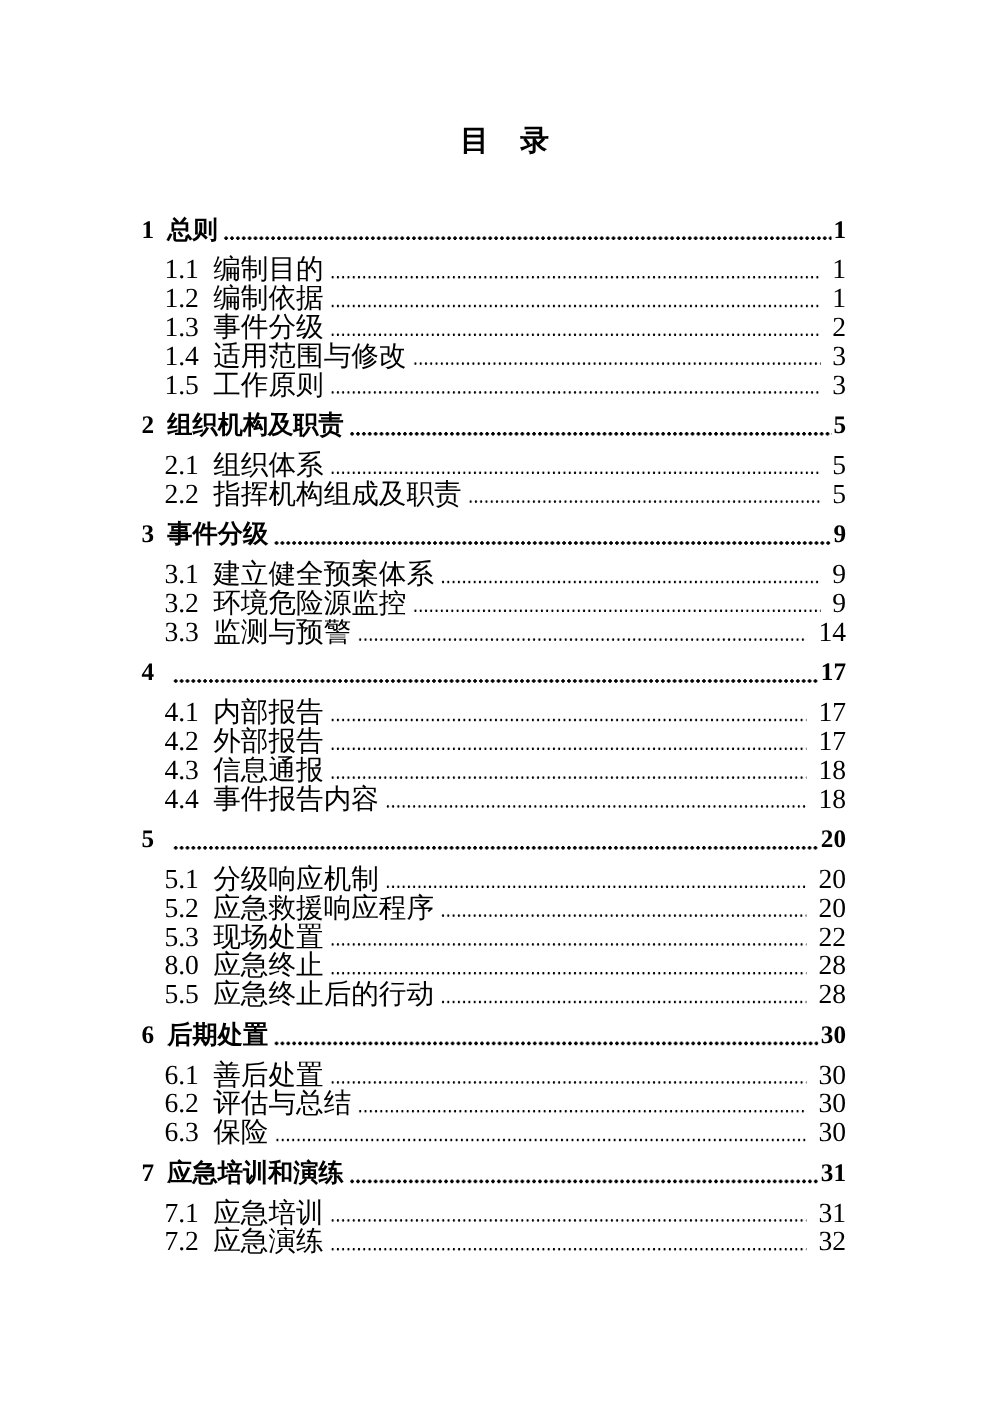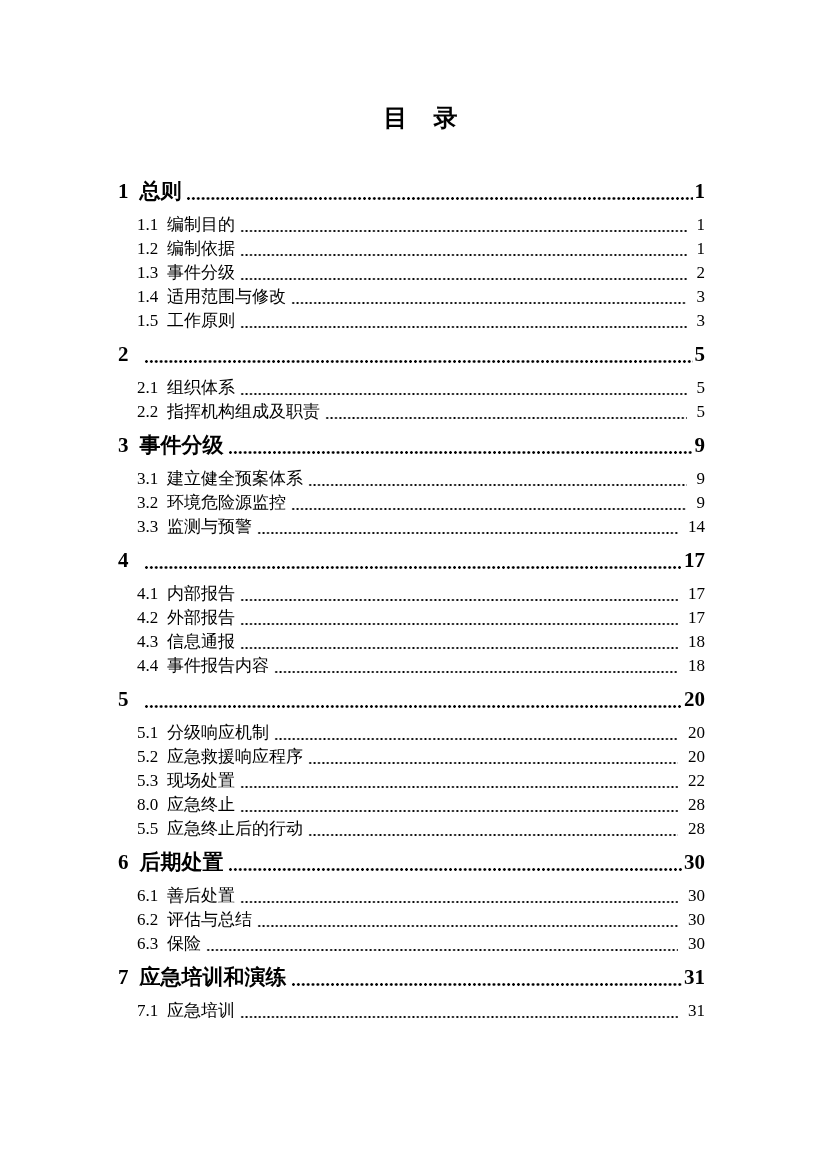--- a/index.html
+++ b/index.html
@@ -30,21 +30,21 @@
     align-items: baseline;
     white-space: nowrap;
   }
   .toc-row.toc-h {
     font-size: 21px;
     line-height: 27px;
     font-weight: bold;
     margin: 8.5px 0 7.5px 0;
   }
   .toc-row.toc-sub {
-    font-size: 17px;
+    font-size: 23px;
     line-height: 24px;
     padding-left: 19px;
   }
   .num { flex: none; margin-right: 0.52em; }
   .label { flex: none; }
   .leader {
     flex: 1 1 auto;
     align-self: stretch;
     position: relative;
     margin-left: 5px;
@@ -110,20 +110,21 @@
     <span class="pagenum">3</span>
   </div>
       <div class="toc-row toc-sub">
     <span class="num">1.5</span>
     <span class="label">工作原则</span>
     <span class="leader"></span>
     <span class="pagenum">3</span>
   </div>
       <div class="toc-row toc-h">
     <span class="num">2</span>
+    <span class="label">组织机构及职责</span>
     <span class="leader"></span>
     <span class="pagenum">5</span>
   </div>
       <div class="toc-row toc-sub">
     <span class="num">2.1</span>
     <span class="label">组织体系</span>
     <span class="leader"></span>
     <span class="pagenum">5</span>
   </div>
       <div class="toc-row toc-sub">
@@ -248,15 +249,21 @@
     <span class="num">7</span>
     <span class="label">应急培训和演练</span>
     <span class="leader"></span>
     <span class="pagenum">31</span>
   </div>
       <div class="toc-row toc-sub">
     <span class="num">7.1</span>
     <span class="label">应急培训</span>
     <span class="leader"></span>
     <span class="pagenum">31</span>
+  </div>
+      <div class="toc-row toc-sub">
+    <span class="num">7.2</span>
+    <span class="label">应急演练</span>
+    <span class="leader"></span>
+    <span class="pagenum">32</span>
   </div>
     </div>
 </div>
 
 </body></html>

